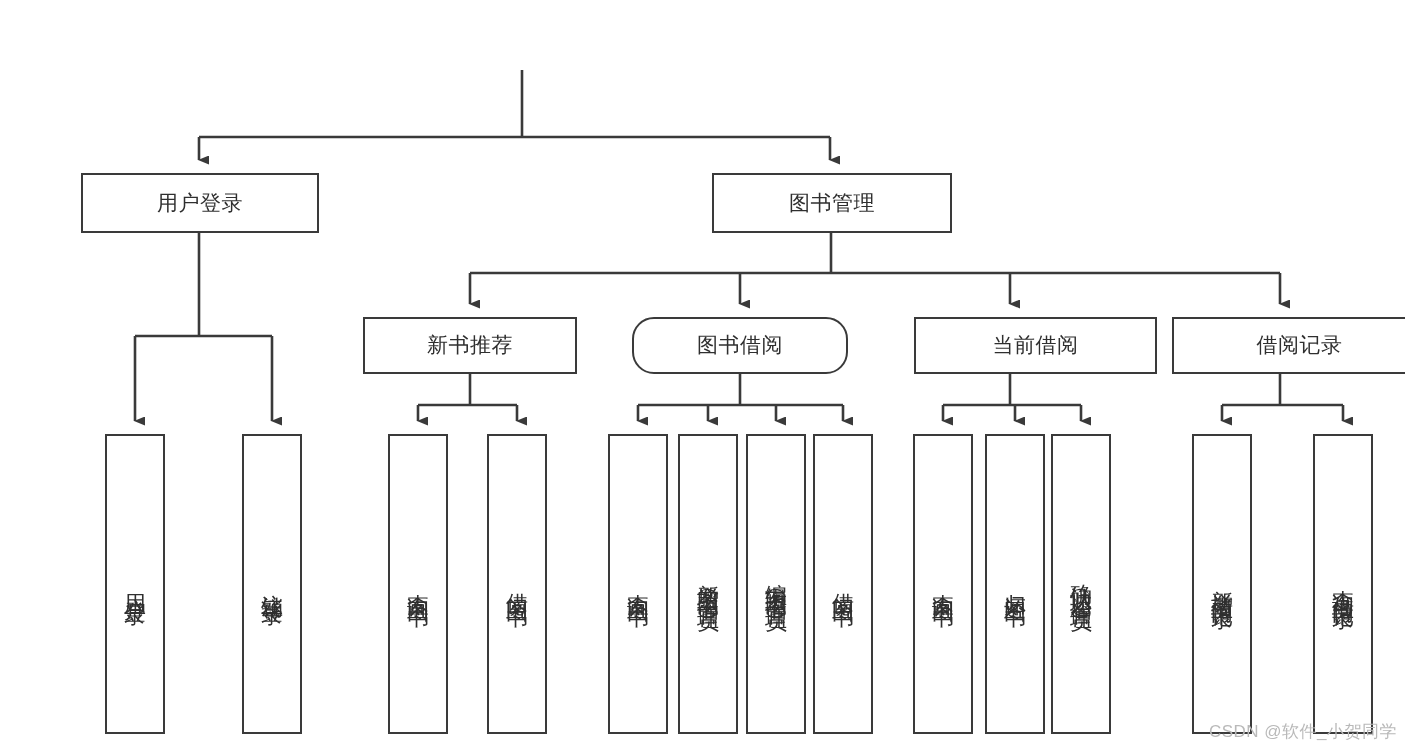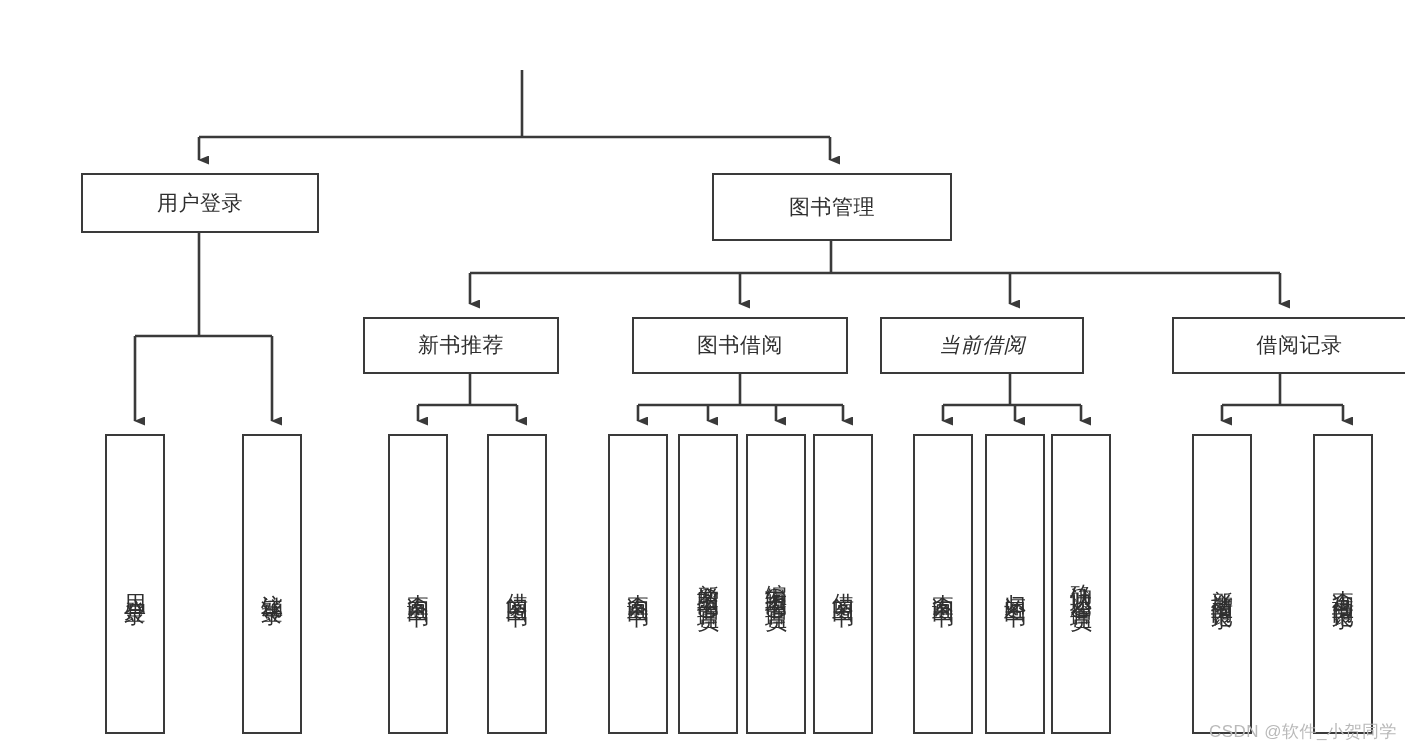--- a/index.html
+++ b/index.html
@@ -125,31 +125,31 @@
       <path d="M1222,405 L1343,405"></path>
       <path d="M1222,405 L1222,421" marker-end="url(#arrowhead)"></path>
       <path d="M1343,405 L1343,421" marker-end="url(#arrowhead)"></path>
     </g>
   </svg>
 
 
   <div class="node-box" style="left:81px; top:173px; width:238px; height:60px;">
     <span class="node-label">用户登录</span>
   </div>
-  <div class="node-box" style="left:712px; top:173px; width:240px; height:68px;">
+  <div class="node-box" style="left:712px; top:173px; width:240px; height:60px;">
     <span class="node-label">图书管理</span>
   </div>
 
-  <div class="node-box" style="left:363px; top:317px; width:196px; height:57px;">
+  <div class="node-box" style="left:363px; top:317px; width:214px; height:57px;">
     <span class="node-label">新书推荐</span>
   </div>
-  <div class="node-box" style="left:632px; top:317px; width:216px; height:57px;">
+  <div class="node-box" style="left:632px; top:317px; width:216px; height:57px;border-radius:22px;">
     <span class="node-label">图书借阅</span>
   </div>
-  <div class="node-box" style="left:880px; top:317px; width:204px; height:57px;font-style:italic;">
+  <div class="node-box" style="left:914px; top:317px; width:243px; height:57px;">
     <span class="node-label">当前借阅</span>
   </div>
   <div class="node-box" style="left:1172px; top:317px; width:255px; height:57px;">
     <span class="node-label">借阅记录</span>
   </div>
 
   <div class="node-box vertical" style="left:105px; top:434px; width:60px; height:300px;">
     <span class="node-label">用户登录</span>
   </div>
   <div class="node-box vertical" style="left:242px; top:434px; width:60px; height:300px;">

